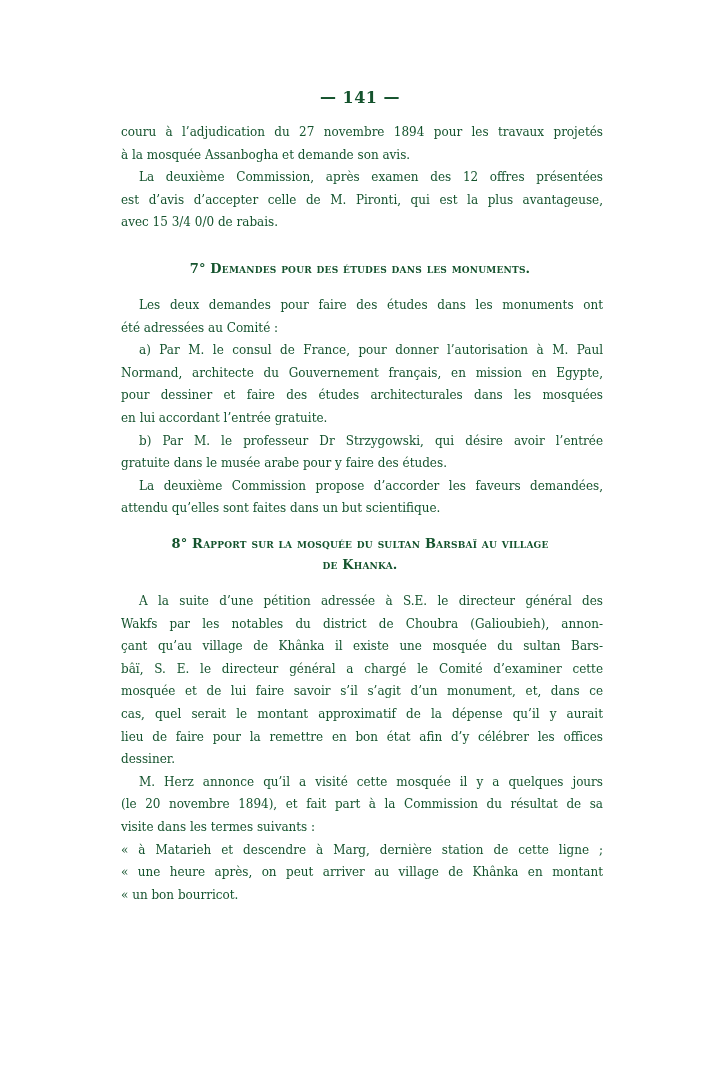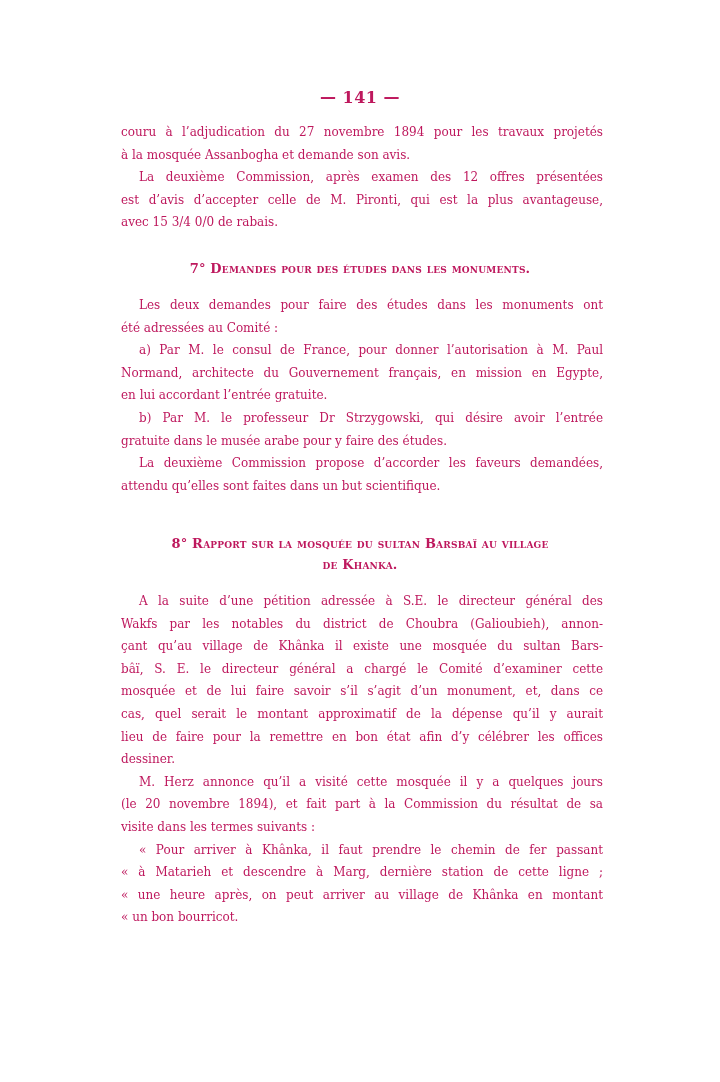--- a/index.html
+++ b/index.html
@@ -1,19 +1,19 @@
 <!DOCTYPE html>
 <html><head>
   <meta charset="utf-8">
   <style>
     html, body { margin: 0; padding: 0; background: #ffffff; }
     body { width: 720px; height: 1082px; position: relative; overflow: hidden; }
     .page {
       position: absolute; left: 0; top: 0; width: 704px; height: 1082px;
-      background: #ffffff; color: #be185d;
+      background: #ffffff; color: #14532d;
       font-family: "DejaVu Serif", "Liberation Serif", serif;
     }
     .folio {
       position: absolute; top: 88px; left: 0; width: 720px; text-align: center;
       font-size: 16px; font-weight: bold; letter-spacing: 0.5px;
     }
     .block {
       position: absolute; left: 121px; width: 482px;
       font-size: 12px; line-height: 22.6px; font-weight: normal;
     }
@@ -41,20 +41,21 @@
     <span class="line last">avec 15 3/4 0/0 de rabais.</span>
   </div>
 
   <div class="heading" style="top:258px;">7° Demandes pour des études dans les monuments.</div>
 
   <div class="block" style="top:294px;">
     <span class="line ind">Les deux demandes pour faire des études dans les monuments ont</span>
     <span class="line last">été adressées au Comité :</span>
     <span class="line ind">a) Par M. le consul de France, pour donner l’autorisation à M. Paul</span>
     <span class="line">Normand, architecte du Gouvernement français, en mission en Egypte,</span>
+    <span class="line">pour dessiner et faire des études architecturales dans les mosquées</span>
     <span class="line last">en lui accordant l’entrée gratuite.</span>
     <span class="line ind">b) Par M. le professeur Dr Strzygowski, qui désire avoir l’entrée</span>
     <span class="line last">gratuite dans le musée arabe pour y faire des études.</span>
     <span class="line ind">La deuxième Commission propose d’accorder les faveurs demandées,</span>
     <span class="line last">attendu qu’elles sont faites dans un but scientifique.</span>
   </div>
 
   <div class="heading" style="top:533px;">
     <div>8° Rapport sur la mosquée du sultan Barsbaï au village</div>
     <div>de Khanka.</div>
@@ -65,19 +66,18 @@
     <span class="line">Wakfs par les notables du district de Choubra (Galioubieh), annon-</span>
     <span class="line">çant qu’au village de Khânka il existe une mosquée du sultan Bars-</span>
     <span class="line">bâï, S. E. le directeur général a chargé le Comité d’examiner cette</span>
     <span class="line">mosquée et de lui faire savoir s’il s’agit d’un monument, et, dans ce</span>
     <span class="line">cas, quel serait le montant approximatif de la dépense qu’il y aurait</span>
     <span class="line">lieu de faire pour la remettre en bon état afin d’y célébrer les offices</span>
     <span class="line last">dessiner.</span>
     <span class="line ind">M. Herz annonce qu’il a visité cette mosquée il y a quelques jours</span>
     <span class="line">(le 20 novembre 1894), et fait part à la Commission du résultat de sa</span>
     <span class="line last">visite dans les termes suivants :</span>
-    <span class="line ind">« Pour arriver à Khânka, il faut prendre le chemin de fer passant</span>
     <span class="line">« à Matarieh et descendre à Marg, dernière station de cette ligne ;</span>
     <span class="line">« une heure après, on peut arriver au village de Khânka en montant</span>
     <span class="line last">« un bon bourricot.</span>
   </div>
 
 </div>
 
 </body></html>

